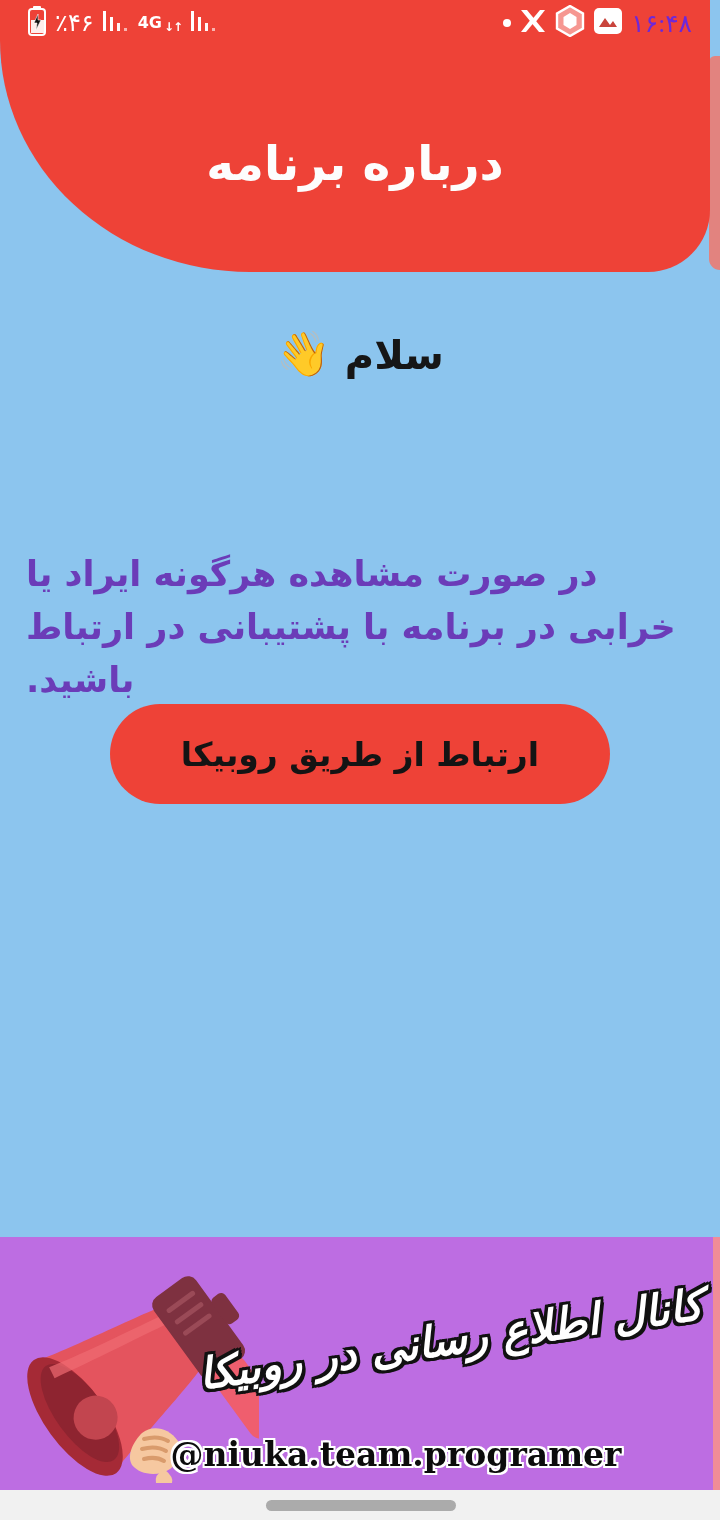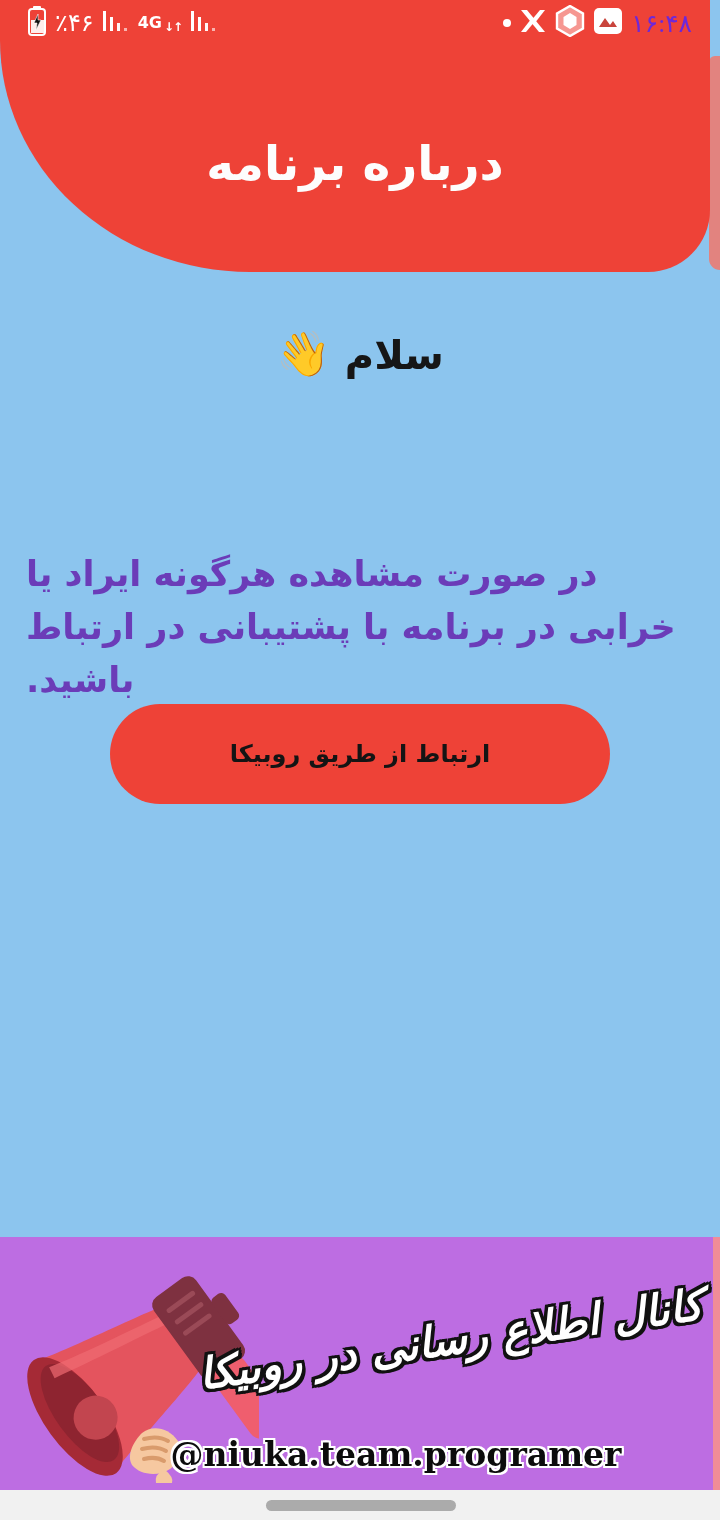--- a/index.html
+++ b/index.html
@@ -67,21 +67,21 @@
   .support{
     position:absolute;top:548px;left:0;width:100%;padding:0 26px;
     direction:rtl;text-align:left;
     font-size:35px;font-weight:700;line-height:53px;color:var(--purple-text);
   }
 
   
   .pill-btn{
     position:absolute;left:110px;width:500px;height:100px;border:none;
     border-radius:50px;cursor:pointer;
-    font-family:inherit;font-size:24px;font-weight:700;color:#141414;
+    font-family:inherit;font-size:33px;font-weight:700;color:#141414;
     display:flex;align-items:center;justify-content:center;direction:rtl;
   }
   .btn-rubika{top:704px;background:var(--red);}
   .btn-email{top:828px;background:var(--indigo);}
 
   
   .banner{
     position:absolute;top:1237px;left:0;width:720px;height:253px;
     background:var(--banner-purple);overflow:hidden;cursor:pointer;
   }

